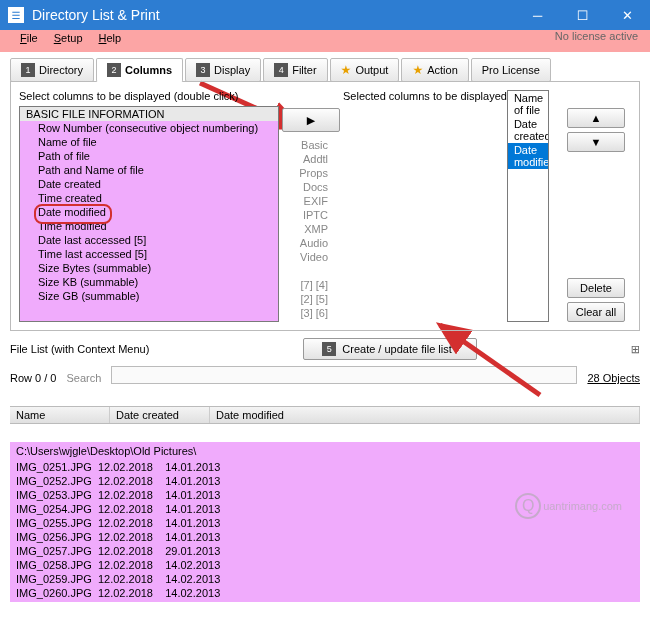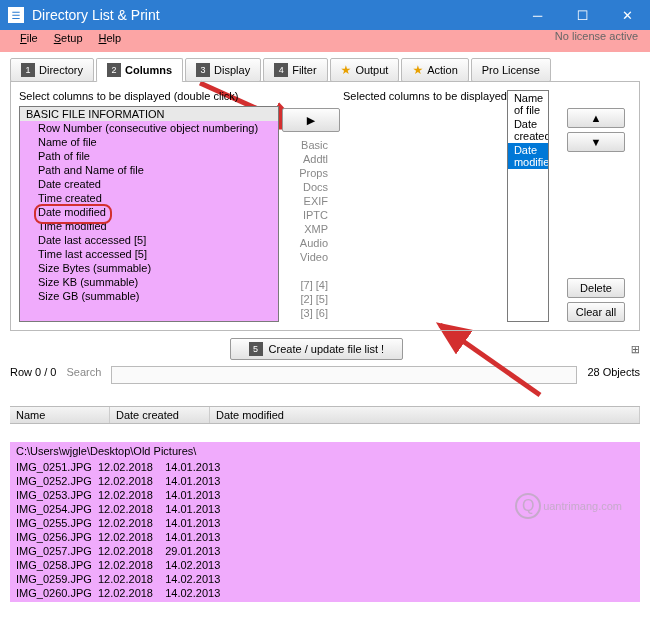--- a/index.html
+++ b/index.html
@@ -49,23 +49,23 @@
 .rightlist .item.sel { background: #0078d7; color: #fff; }
 
 .spacer { flex: 1; }
 
 
 .filelist-hdr { display: flex; align-items: center; gap: 8px; padding: 6px 10px 4px 10px; }
 .filelist-hdr .createbtn { display: flex; align-items: center; gap: 6px; padding: 3px 18px; border: 1px solid #999; background: linear-gradient(#fdfdfd,#e3e3e3); border-radius: 2px; }
 .filelist-hdr .createbtn .num { width: 14px; height: 14px; background: #555; color: #fff; font-size: 9px; display: flex; align-items: center; justify-content: center; }
 .filelist-hdr .cfg-icon { margin-left: auto; color: #666; }
 
-.filter-row { display: flex; align-items: flex-start; gap: 10px; padding: 2px 10px 6px 10px; }
+.filter-row { display: flex; align-items: flex-end; gap: 10px; padding: 2px 10px 6px 10px; }
 .filter-row input { flex: 1; border: 1px solid #bbb; padding: 2px 4px; background: #fafafa; }
-.filter-row .objects { white-space: nowrap; }
+.filter-row .objects { white-space: nowrap; text-decoration: underline; }
 
 .grid-head { display: flex; background: linear-gradient(#f4f4f4,#e0e0e0); border-top: 1px solid #bbb; border-bottom: 1px solid #bbb; margin: 16px 10px; font-family: "Consolas","Courier New",monospace; }
 .grid-head .gh { padding: 2px 6px; border-right: 1px solid #ccc; }
 .gh-name { width: 100px; }
 .gh-created { width: 100px; }
 .gh-modified { flex: 1; }
 
 .grid-body { margin: 18px 10px; border: 0; height: 160px; overflow: scroll; font-family: "Consolas","Courier New",monospace; font-size: 11px; line-height: 14px; background: #f0abfc; white-space: pre; }
 .grid-body .path { padding: 2px 6px; }
 .grid-body .row { padding: 0 6px; }
@@ -179,20 +179,21 @@
       <div class="btn">▲</div>
       <div class="btn">▼</div>
       <div class="spacer"></div>
       <div class="btn">Delete</div>
       <div class="btn">Clear all</div>
     </div>
   </div>
 </div>
 
 <div class="filelist-hdr">
+  <span>File List (with Context Menu)</span>
   <div style="flex:1;display:flex;justify-content:center;">
     <div class="createbtn">
       <span class="num">5</span>
       <span>Create / update file list !</span>
     </div>
   </div>
   <span class="cfg-icon">⊞</span>
 </div>
 
 <div class="filter-row">

